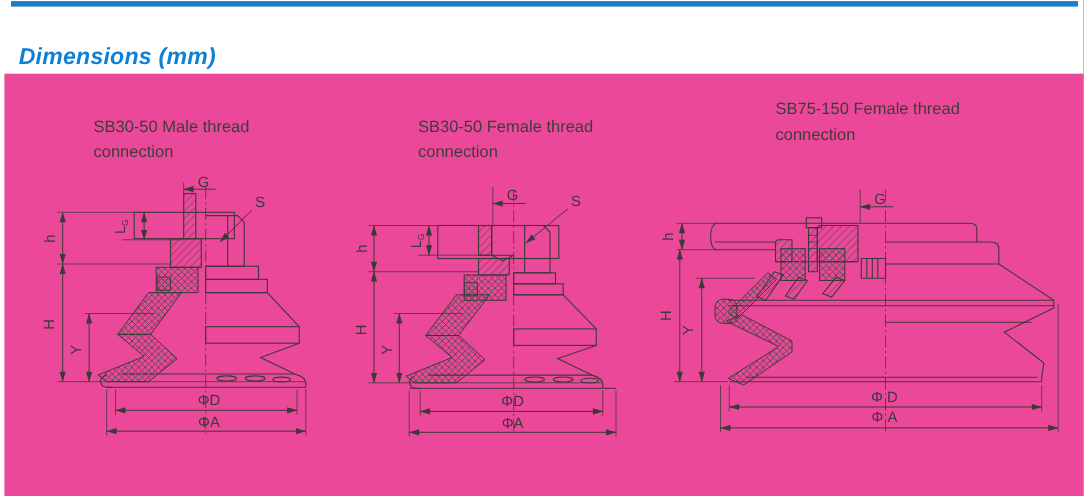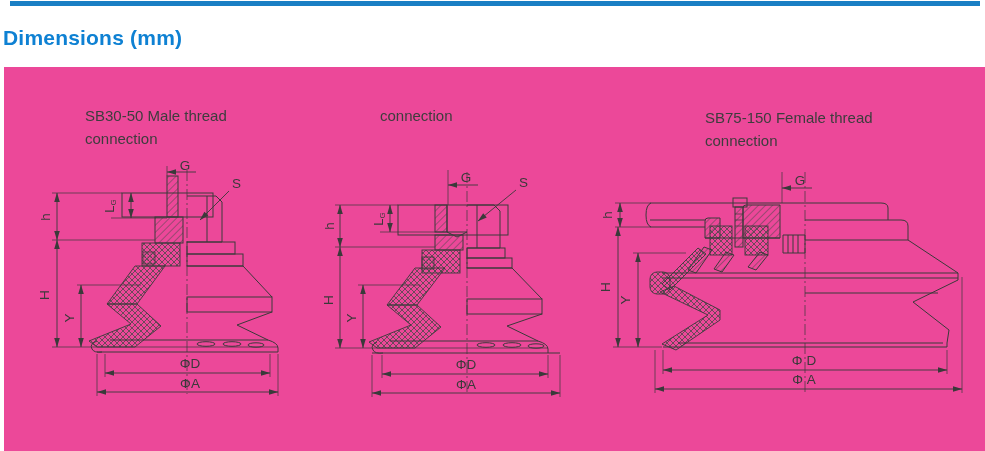--- a/index.html
+++ b/index.html
@@ -2,22 +2,22 @@
 <html><head>
 <meta charset="utf-8">
 <style>
   html,body{margin:0;padding:0;}
   body{
     width:985px;height:451px;position:relative;overflow:hidden;
     background:#ffffff;font-family:"Liberation Sans",sans-serif;
   }
   .topbar{position:absolute;left:10px;top:1px;width:970px;height:5px;background:#1a7fc4;}
   .heading{
-    position:absolute;left:3px;top:26px;margin:0;
-    font-size:21px;font-weight:bold;color:#0e81d3;letter-spacing:.2px;
+    position:absolute;left:3px;top:26px;margin:14px;
+    font-size:21px;font-weight:bold;color:#0e81d3;letter-spacing:.2px;font-style:italic;
   }
   .panel{position:absolute;left:4px;top:67px;right:0;bottom:0;background:#ec4899;}
   .fig-title{position:absolute;font-size:15px;line-height:23px;color:#3d3d3d;}
   svg.fig{position:absolute;overflow:visible;}
   svg text{font-family:"Liberation Sans",sans-serif;fill:#3a3a3a;font-size:13.5px;}
   .ln{stroke:#3a3a3a;stroke-width:1;fill:none;}
   .thin{stroke:#3a3a3a;stroke-width:0.7;fill:none;}
   .dim{stroke:#3a3a3a;stroke-width:0.9;fill:none;}
   .cl{stroke:#3a3a3a;stroke-width:0.7;fill:none;stroke-dasharray:11 3 2 3;}
   .hatch{fill:url(#hatch);stroke:#3a3a3a;stroke-width:1;}
@@ -135,20 +135,21 @@
 
     <g>
       <line class="thin" x1="61" y1="194" x2="61" y2="236"></line>
       <line class="thin" x1="242" y1="194" x2="242" y2="236"></line>
       <line class="dim" x1="61" y1="232" x2="242" y2="232" marker-start="url(#ah)" marker-end="url(#ah)"></line>
       <text x="154" y="228" text-anchor="middle" font-size="14">ΦA</text>
     </g>
   </svg>
 
   <div class="fig-title" style="left:376px;top:37px">
+    <div>SB30-50 Female thread</div>
     <div>connection</div>
   </div>
 
   <svg class="fig" style="left:326px;top:93px" width="270" height="245" viewBox="0 0 270 245">
 
     <g>
       <line class="cl" x1="137" y1="12" x2="137" y2="234"></line>
     </g>
 
     <g>
@@ -226,21 +227,21 @@
     </g>
 
     <g>
       <line class="thin" x1="42" y1="195" x2="42" y2="237"></line>
       <line class="thin" x1="230" y1="195" x2="230" y2="237"></line>
       <line class="dim" x1="42" y1="233" x2="230" y2="233" marker-start="url(#ah)" marker-end="url(#ah)"></line>
       <text x="136" y="229" text-anchor="middle" font-size="14">ΦA</text>
     </g>
   </svg>
 
-  <div class="fig-title" style="left:701px;top:39px">
+  <div class="fig-title" style="left:701px;top:21px">
     <div>SB75-150 Female thread</div>
     <div>connection</div>
   </div>
 
   <svg class="fig" style="left:594px;top:93px" width="375" height="245" viewBox="0 0 375 245">
 
     <g>
       <line class="cl" x1="207" y1="12" x2="207" y2="234"></line>
     </g>
 

